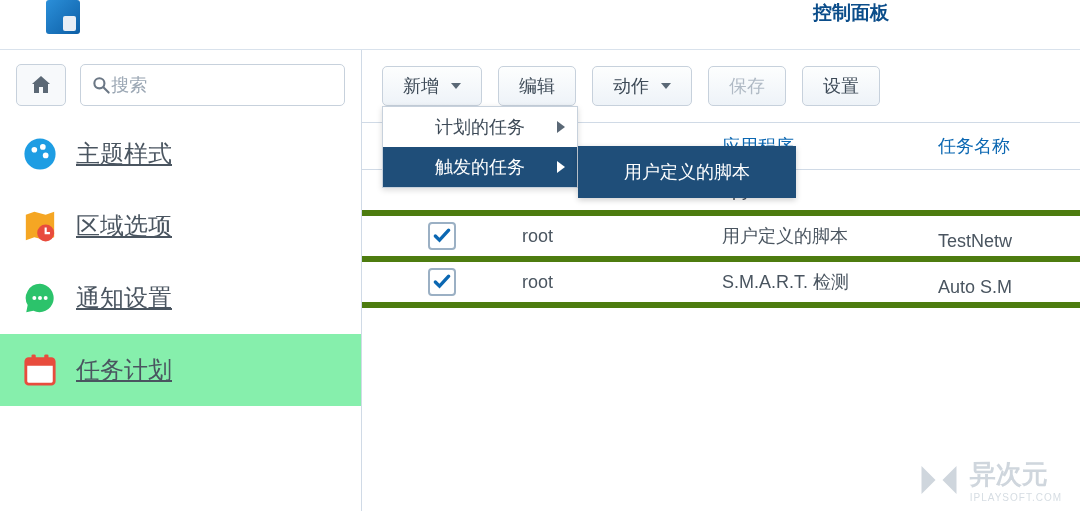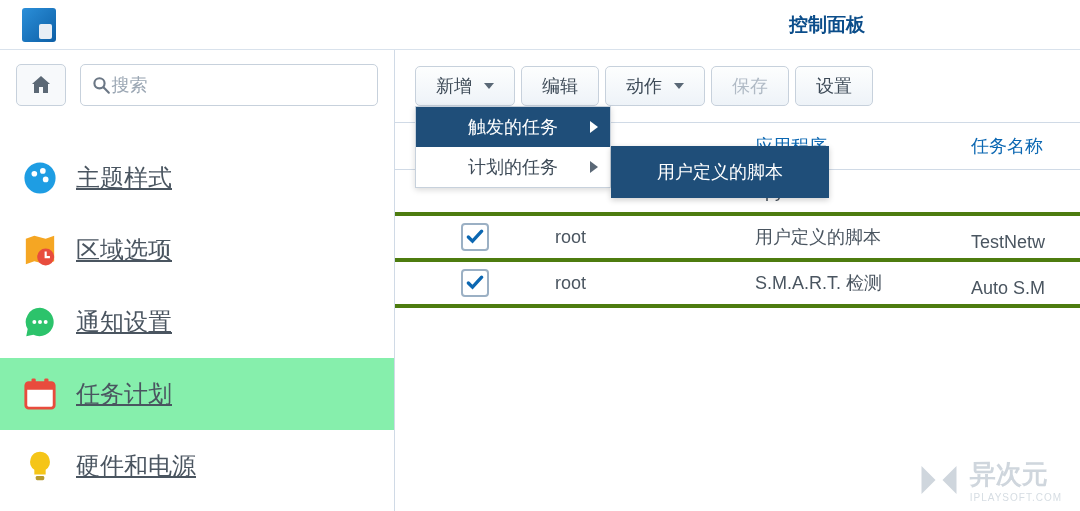--- a/index.html
+++ b/index.html
@@ -1,50 +1,50 @@
 <!DOCTYPE html>
 <html><head>
 <meta charset="utf-8">
 <style>
 * { box-sizing: border-box; margin: 0; padding: 0; }
 body { font-family: "Microsoft YaHei", "PingFang SC", Arial, sans-serif; font-size: 15px; background: #fff; overflow: hidden; width: 1080px; height: 511px; position: relative; }
 
-.titlebar { height: 50px; background: #fff; border-bottom: 1px solid #d9e2ec; display: flex; align-items: center; font-size: 19px; font-weight: 600; color: #0b4d8a; }
+.titlebar { height: 50px; background: #fff; border-bottom: 1px solid #d9e2ec; display: flex; font-size: 19px; font-weight: 600; color: #0b4d8a; padding-left: 24px; }
 .app-icon { width: 34px; height: 34px; margin-left: 22px; background: linear-gradient(135deg,#2b8fd9,#0d5fa6); border-radius: 3px; position: relative; }
 .app-icon::after { content:""; position:absolute; right:4px; bottom:3px; width:13px; height:15px; background:#e8eef5; border-radius:2px; }
 .titlebar-title { margin-left: 733px; }
 
 .main { display: flex; height: calc(511px - 50px); }
 
-.sidebar { width: 395px; background: #fff; border-right: 1px solid #d0dae6; display: flex; flex-direction: column; gap: 24px; }
+.sidebar { width: 362px; background: #fff; border-right: 1px solid #d0dae6; display: flex; flex-direction: column; }
 .sidebar-top { display: flex; align-items: center; padding: 14px 16px 12px 16px; gap: 14px; }
 .home-btn { width: 50px; height: 42px; border: 1px solid #c7d1dc; background: #f7f9fb; border-radius: 5px; display:flex; align-items:center; justify-content:center; cursor:pointer; }
 .search-wrap { flex: 1; height: 42px; border: 1px solid #c7d1dc; border-radius: 5px; display: flex; align-items: center; padding: 0 10px; background:#fff; }
 .search-wrap input { border: none; outline: none; width: 100%; font-size: 18px; color: #555; background: transparent; }
 .search-wrap input::placeholder { color: #9aa6b3; }
 
 .nav { padding: 0 0 10px 0; }
 .nav-item { display: flex; align-items: center; height: 72px; padding: 0 22px; cursor: pointer; gap: 18px; }
 .nav-item.selected { background: #86efac; }
 .nav-icon { width: 36px; height: 36px; display:flex; align-items:center; justify-content:center; }
 .nav-label { font-size: 24px; color: #4a5560; text-decoration: underline; }
 
 .content { flex: 1; background: #fff; position: relative; }
-.toolbar { display: flex; gap: 6px; padding: 16px 20px 16px 20px; }
+.toolbar { display: flex; gap: 16px; padding: 16px 20px 16px 20px; }
 .tbtn { height: 40px; padding: 0 20px; border: 1px solid #c7d1dc; background: linear-gradient(#fdfefe,#eef3f8); border-radius: 5px; font-size: 18px; color: #3d4a57; display:flex; align-items:center; gap:8px; cursor:pointer; }
 .tbtn.disabled { color: #b0bac5; cursor: default; }
 .caret-down::after { content:""; border-left:5px solid transparent; border-right:5px solid transparent; border-top:6px solid #5a6876; display:inline-block; margin-left:4px; }
 
 .table-head { display:flex; border-top:1px solid #d0dae6; border-bottom:1px solid #d0dae6; height:48px; align-items:center; color:#0b67b2; font-size:18px; }
 .th-enable { width:160px; }
 .th-user { flex:0 0 200px; padding-left:6px; }
 .th-app { flex:0 0 210px; }
 .th-task { flex:1; padding-left:6px;}
 
-.trow { display:flex; height:46px; align-items:center; border-bottom:4px solid #4d7c0f; font-size:18px; color:#4a5560; }
+.trow { display:flex; height:46px; align-items:center; border-bottom:6px solid #4d7c0f; font-size:18px; color:#4a5560; }
 .td-enable { width:160px; display:flex; justify-content:center; }
 .td-user { flex:0 0 200px; }
 .td-app { flex:0 0 210px; }
 .td-task { flex:1; padding-left:6px; white-space:nowrap; overflow:hidden;margin-top:11px; }
 
 
 .menu1 { position:absolute; left:20px; top:56px; width:196px; background:#fff; border:1px solid #c7d1dc; box-shadow:0 2px 6px rgba(0,0,0,.15); }
 .menu1-item { height:40px; display:flex; align-items:center; justify-content:center; font-size:18px; color:#3d4a57; position:relative; cursor:pointer; }
 .menu1-item .arrow-r { position:absolute; right:12px; }
 .menu1-item.hover { background:#1f4e79; color:#fff; }
@@ -118,29 +118,20 @@
         <span class="nav-icon">
             <svg width="34" height="34" viewBox="0 0 24 24">
               <rect x="2" y="4" width="20" height="18" rx="2" fill="#fff" stroke="#e84c3d" stroke-width="2"></rect>
               <rect x="2" y="4" width="20" height="5" fill="#e84c3d"></rect>
               <rect x="6" y="1" width="3" height="5" rx="1" fill="#e84c3d"></rect>
               <rect x="15" y="1" width="3" height="5" rx="1" fill="#e84c3d"></rect>
             </svg>
           </span>
         <span class="nav-label">任务计划</span>
       </div>
-      <div class="nav-item">
-        <span class="nav-icon">
-            <svg width="34" height="34" viewBox="0 0 24 24">
-              <path fill="#f5c518" d="M12 2a7 7 0 00-4 12.7V18h8v-3.3A7 7 0 0012 2z"></path>
-              <rect x="9" y="19" width="6" height="3" rx="1" fill="#b89a2d"></rect>
-            </svg>
-          </span>
-        <span class="nav-label">硬件和电源</span>
-      </div>
     </div>
   </div>
 
   <div class="content">
     <div class="toolbar">
       <div class="tbtn caret-down">
           <span>新增</span>
         </div>
       <div class="tbtn">编辑</div>
       <div class="tbtn caret-down">
@@ -182,28 +173,28 @@
               <path fill="none" stroke="#0b67b2" stroke-width="4" stroke-linecap="round" d="M4 12l5 5L20 5"></path>
             </svg>
           </span>
         </div>
       <div class="td-user">root</div>
       <div class="td-app">S.M.A.R.T. 检测</div>
       <div class="td-task">Auto S.M</div>
     </div>
 
     <div class="menu1">
-      <div class="menu1-item hover">
-        <span>触发的任务</span>
+      <div class="menu1-item">
+        <span>计划的任务</span>
         <span class="arrow-r"><svg width="8" height="12">
               <path fill="#5a6876" d="M0 0l8 6-8 6z"></path>
             </svg></span>
       </div>
-      <div class="menu1-item">
-        <span>计划的任务</span>
+      <div class="menu1-item hover">
+        <span>触发的任务</span>
         <span class="arrow-r"><svg width="8" height="12">
               <path fill="#5a6876" d="M0 0l8 6-8 6z"></path>
             </svg></span>
       </div>
     </div>
 
     <div class="menu2">
       <span>用户定义的脚本</span>
     </div>
 

